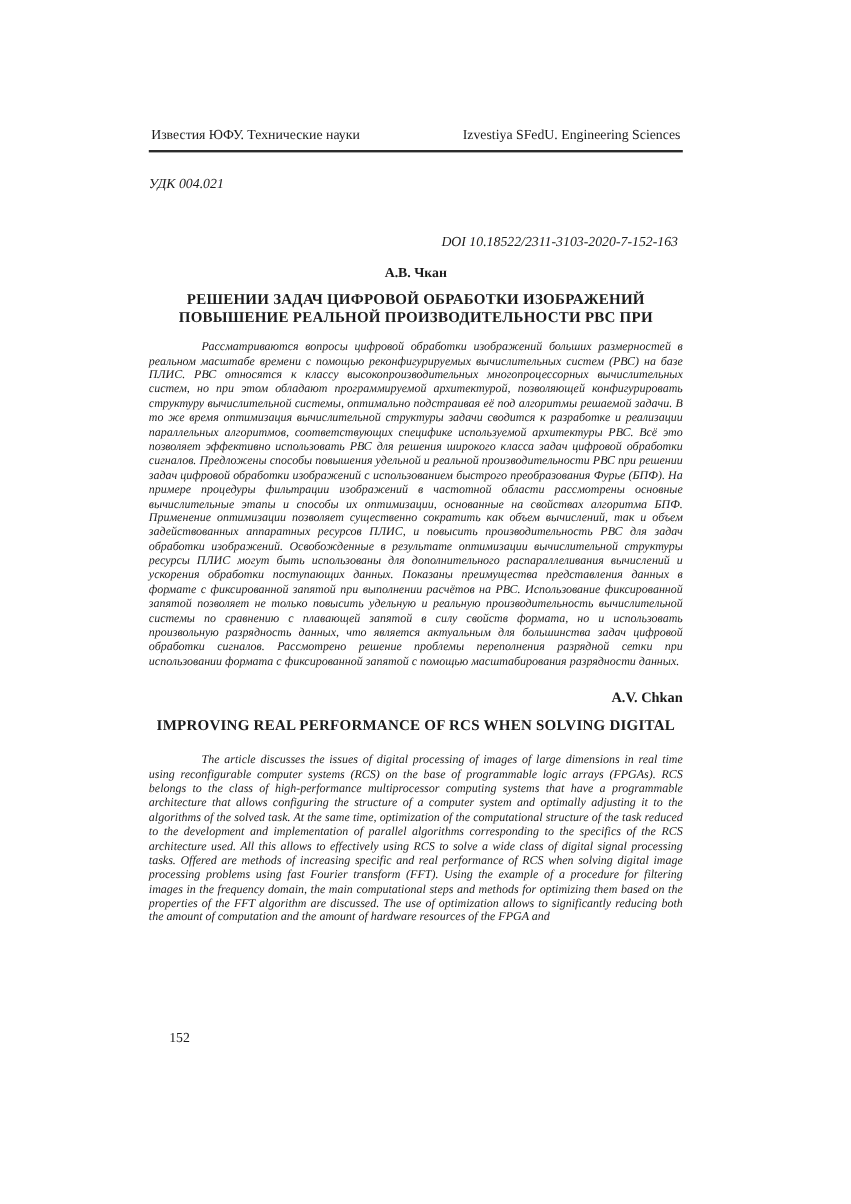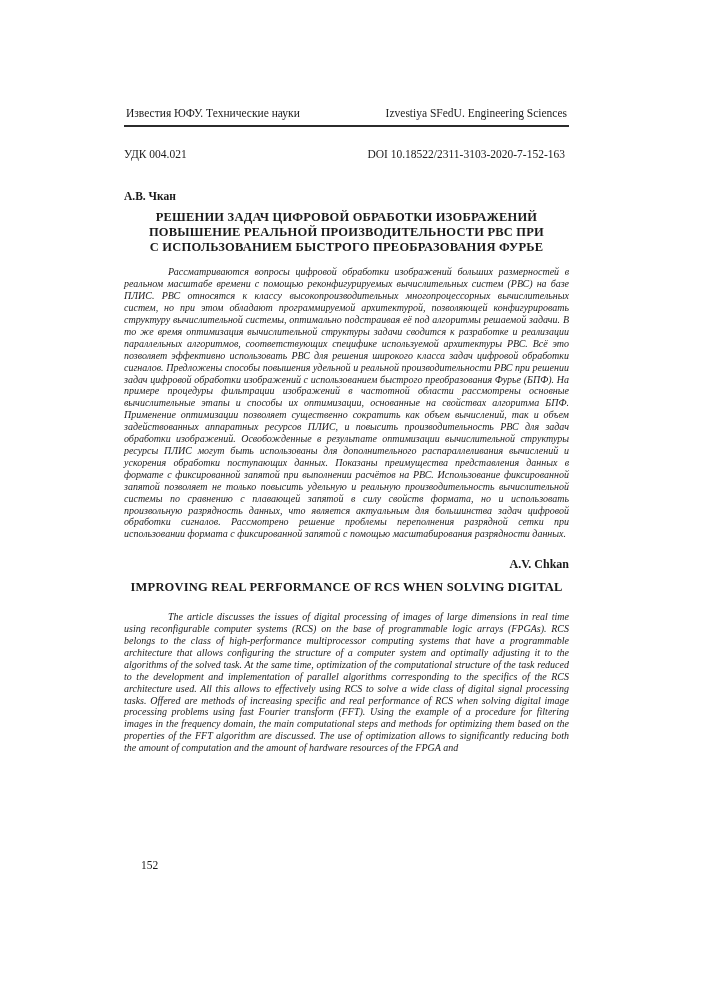--- a/index.html
+++ b/index.html
@@ -41,25 +41,26 @@
     border-top: 2px solid #2b2b2b;
     margin: 0;
     height: 0;
   }
   .meta-row {
     margin-top: 20px;
     display: flex;
     justify-content: space-between;
     font-size: 11.5px;
     line-height: 14px;
+    font-style: italic;
   }
-  .meta-row .doi { padding-right: 4px; }
+  .meta-row .doi { padding-right: 4px; margin-top: 48px; }
   .author-ru {
-    margin-top: 28px;
-    text-align: left;
+    margin-top: 12px;
+    text-align: center;
     font-weight: bold;
     font-size: 11.5px;
     line-height: 14px;
   }
   .article-title {
     margin-top: 7px;
     text-align: center;
     font-weight: bold;
     font-size: 12.5px;
     line-height: 14.8px;
@@ -125,21 +126,20 @@
     <div class="meta-row">
       <span class="udc">УДК 004.021</span>
       <span class="doi">DOI 10.18522/2311-3103-2020-7-152-163</span>
     </div>
 
     <div class="author-ru">А.В. Чкан</div>
 
     <div class="article-title">
       <div>РЕШЕНИИ ЗАДАЧ ЦИФРОВОЙ ОБРАБОТКИ ИЗОБРАЖЕНИЙ</div>
       <div>ПОВЫШЕНИЕ РЕАЛЬНОЙ ПРОИЗВОДИТЕЛЬНОСТИ РВС ПРИ</div>
-      <div>С ИСПОЛЬЗОВАНИЕМ БЫСТРОГО ПРЕОБРАЗОВАНИЯ ФУРЬЕ</div>
     </div>
 
     <div class="abstract">
       <p>Рассматриваются вопросы цифровой обработки изображений больших размерностей в реальном масштабе времени с помощью реконфигурируемых вычислительных систем (РВС) на базе ПЛИС. РВС относятся к классу высокопроизводительных многопроцессорных вычислительных систем, но при этом обладают программируемой архитектурой, позволяющей конфигурировать структуру вычислительной системы, оптимально подстраивая её под алгоритмы решаемой задачи. В то же время оптимизация вычислительной структуры задачи сводится к разработке и реализации параллельных алгоритмов, соответствующих специфике используемой архитектуры РВС. Всё это позволяет эффективно использовать РВС для решения широкого класса задач цифровой обработки сигналов. Предложены способы повышения удельной и реальной производительности РВС при решении задач цифровой обработки изображений с использованием быстрого преобразования Фурье (БПФ). На примере процедуры фильтрации изображений в частотной области рассмотрены основные вычислительные этапы и способы их оптимизации, основанные на свойствах алгоритма БПФ. Применение оптимизации позволяет существенно сократить как объем вычислений, так и объем задействованных аппаратных ресурсов ПЛИС, и повысить производительность РВС для задач обработки изображений. Освобожденные в результате оптимизации вычислительной структуры ресурсы ПЛИС могут быть использованы для дополнительного распараллеливания вычислений и ускорения обработки поступающих данных. Показаны преимущества представления данных в формате с фиксированной запятой при выполнении расчётов на РВС. Использование фиксированной запятой позволяет не только повысить удельную и реальную производительность вычислительной системы по сравнению с плавающей запятой в силу свойств формата, но и использовать произвольную разрядность данных, что является актуальным для большинства задач цифровой обработки сигналов. Рассмотрено решение проблемы переполнения разрядной сетки при использовании формата с фиксированной запятой с помощью масштабирования разрядности данных.</p>
     </div>
 
     <div class="author-en">A.V. Chkan</div>
 
     <div class="article-title-en">
       <div>IMPROVING REAL PERFORMANCE OF RCS WHEN SOLVING DIGITAL</div>

